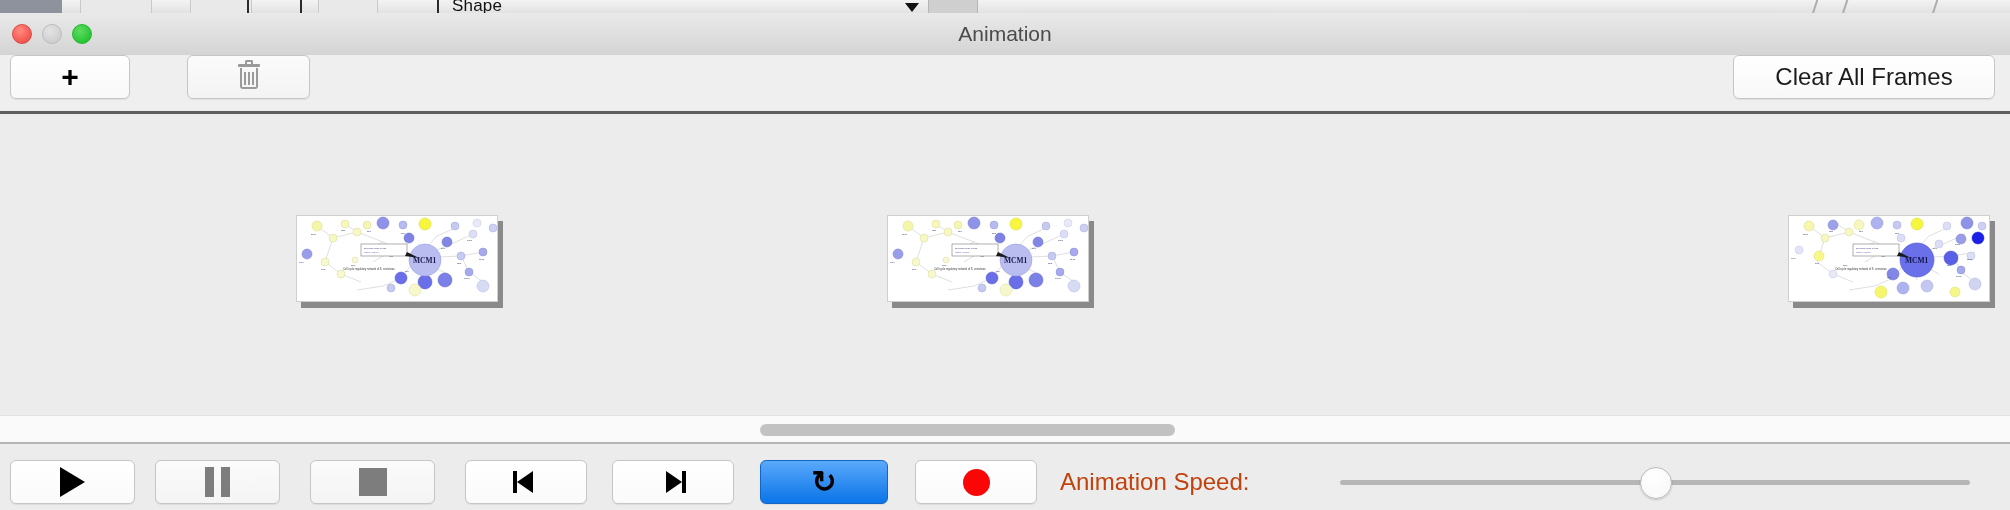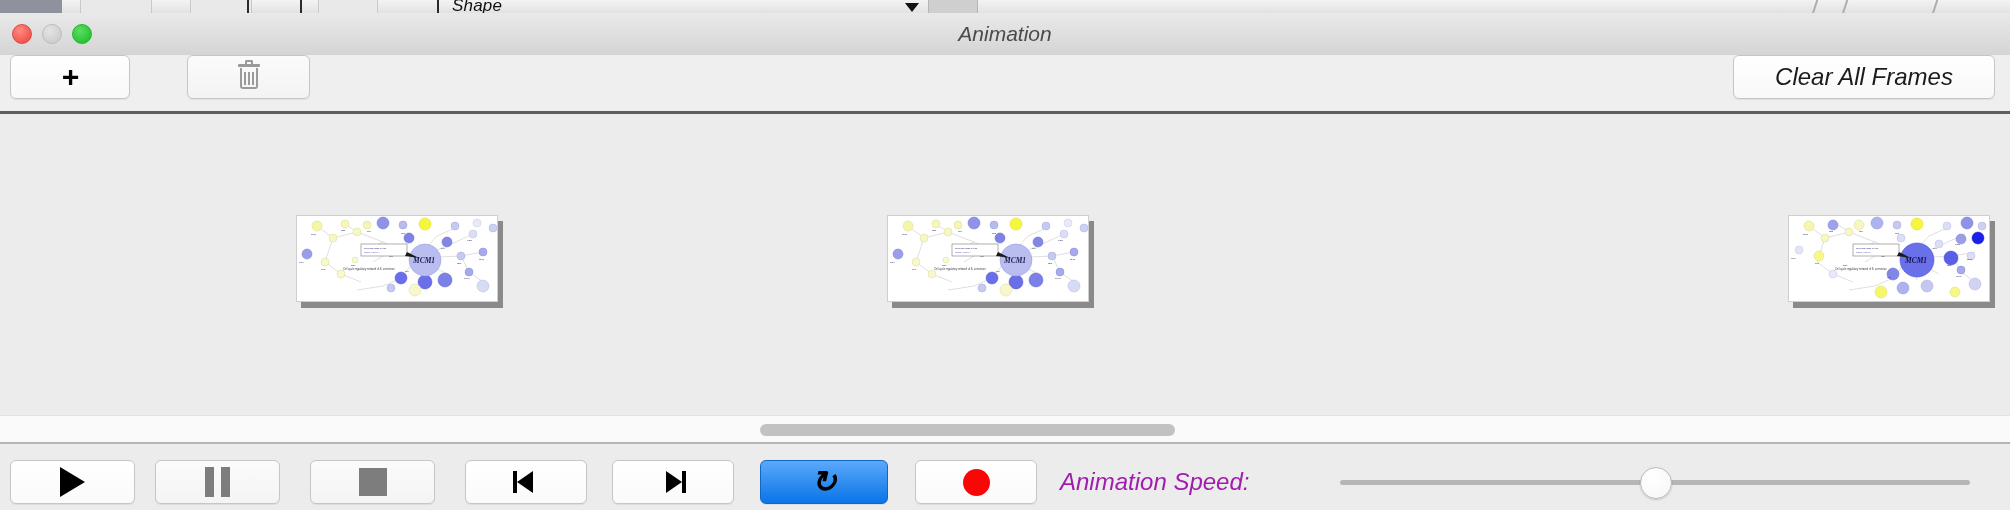--- a/index.html
+++ b/index.html
@@ -2,21 +2,21 @@
 <html><head>
 <meta charset="utf-8">
 <style>
   html,body{margin:0;padding:0;}
   body{
     width:2010px;height:510px;overflow:hidden;
     background:#ececec;
     font-family:"Liberation Sans", sans-serif;
     -webkit-font-smoothing:antialiased;
   }
-  #app{position:relative;width:2010px;height:438px;font-style:italic;}
+  #app{position:relative;width:2010px;height:438px;}
 
   
   .bg-window{position:absolute;left:0;top:0;width:2010px;height:13px;
     background:linear-gradient(#f3f3f3,#e2e2e2);overflow:hidden;}
   .bg-window .bg-left{position:absolute;left:0;top:0;width:62px;height:13px;
     background:#8d929c;}
   .bg-window .bg-seg{position:absolute;top:0;height:13px;background:#e9e9e9;
     border-left:1px solid #c9c9c9;border-right:1px solid #c9c9c9;}
   .bg-window .bg-tick{position:absolute;top:0;width:2px;height:13px;background:#2a2a2a;}
   .bg-window .bg-shape{position:absolute;left:452px;top:-4px;font-size:17px;color:#111;
@@ -116,21 +116,21 @@
   .skip .tri{position:absolute;top:3px;width:0;height:0;
     border-top:11px solid transparent;border-bottom:11px solid transparent;}
   .skip.start .tri{left:5px;border-right:16px solid #000;}
   .skip.start .bar{position:absolute;left:1px;top:3px;width:4px;height:22px;background:#000;}
   .skip.end .tri{left:7px;border-left:16px solid #000;}
   .skip.end .bar{position:absolute;left:23px;top:3px;width:4px;height:22px;background:#000;}
   .loop-glyph{font-size:30px;color:#000;line-height:1;font-weight:bold;}
   .record-glyph{width:27px;height:27px;border-radius:50%;background:#fb0606;}
 
   .speed-label{position:absolute;left:1060px;top:460px;height:44px;line-height:44px;
-    font-size:24px;color:#a21caf;white-space:nowrap;}
+    font-size:24px;color:#c2410c;white-space:nowrap;}
   .slider{position:absolute;left:1340px;top:474px;width:630px;height:16px;}
   .slider .track{position:absolute;left:0;top:6px;width:630px;height:5px;
     background:#b6b6b6;border-radius:3px;}
   .slider .thumb{position:absolute;left:300px;top:-7px;width:30px;height:30px;
     border-radius:50%;background:radial-gradient(circle at 40% 32%,#ffffff,#f6f6f6);
     border:1px solid #bdbdbd;box-shadow:0 1px 2px rgba(0,0,0,.18);}
 </style>
 </head>
 <body>
 

